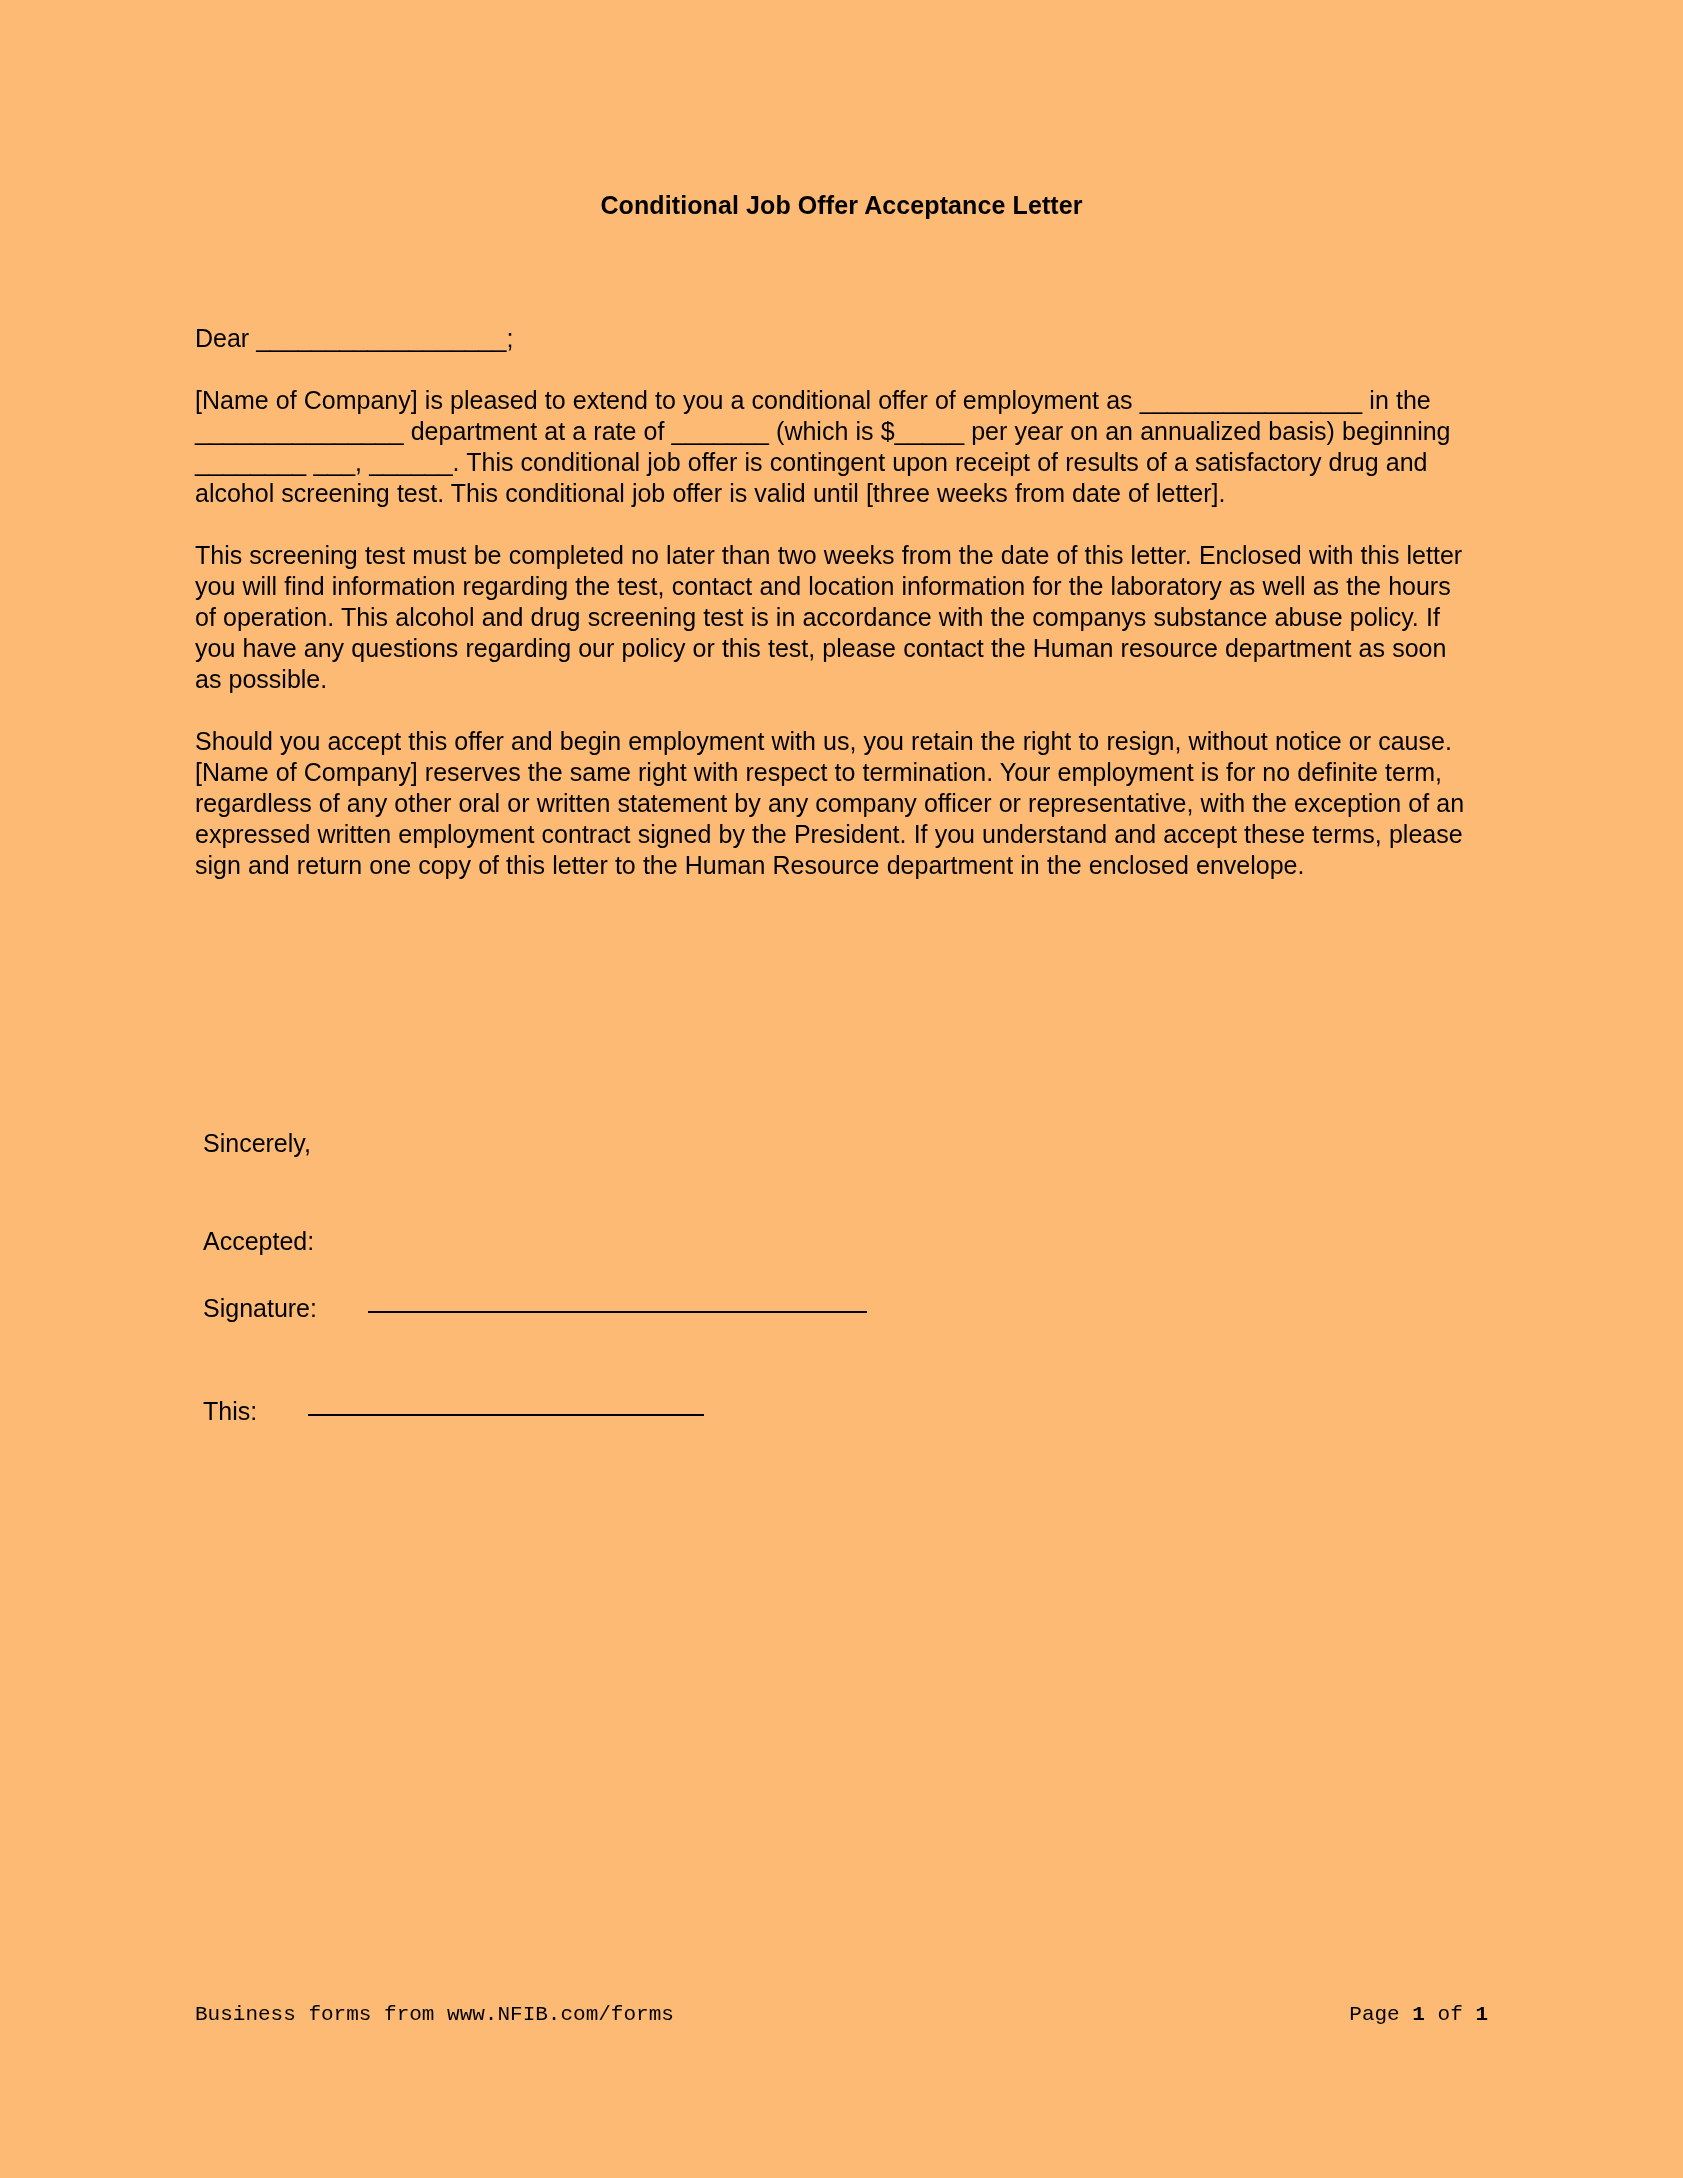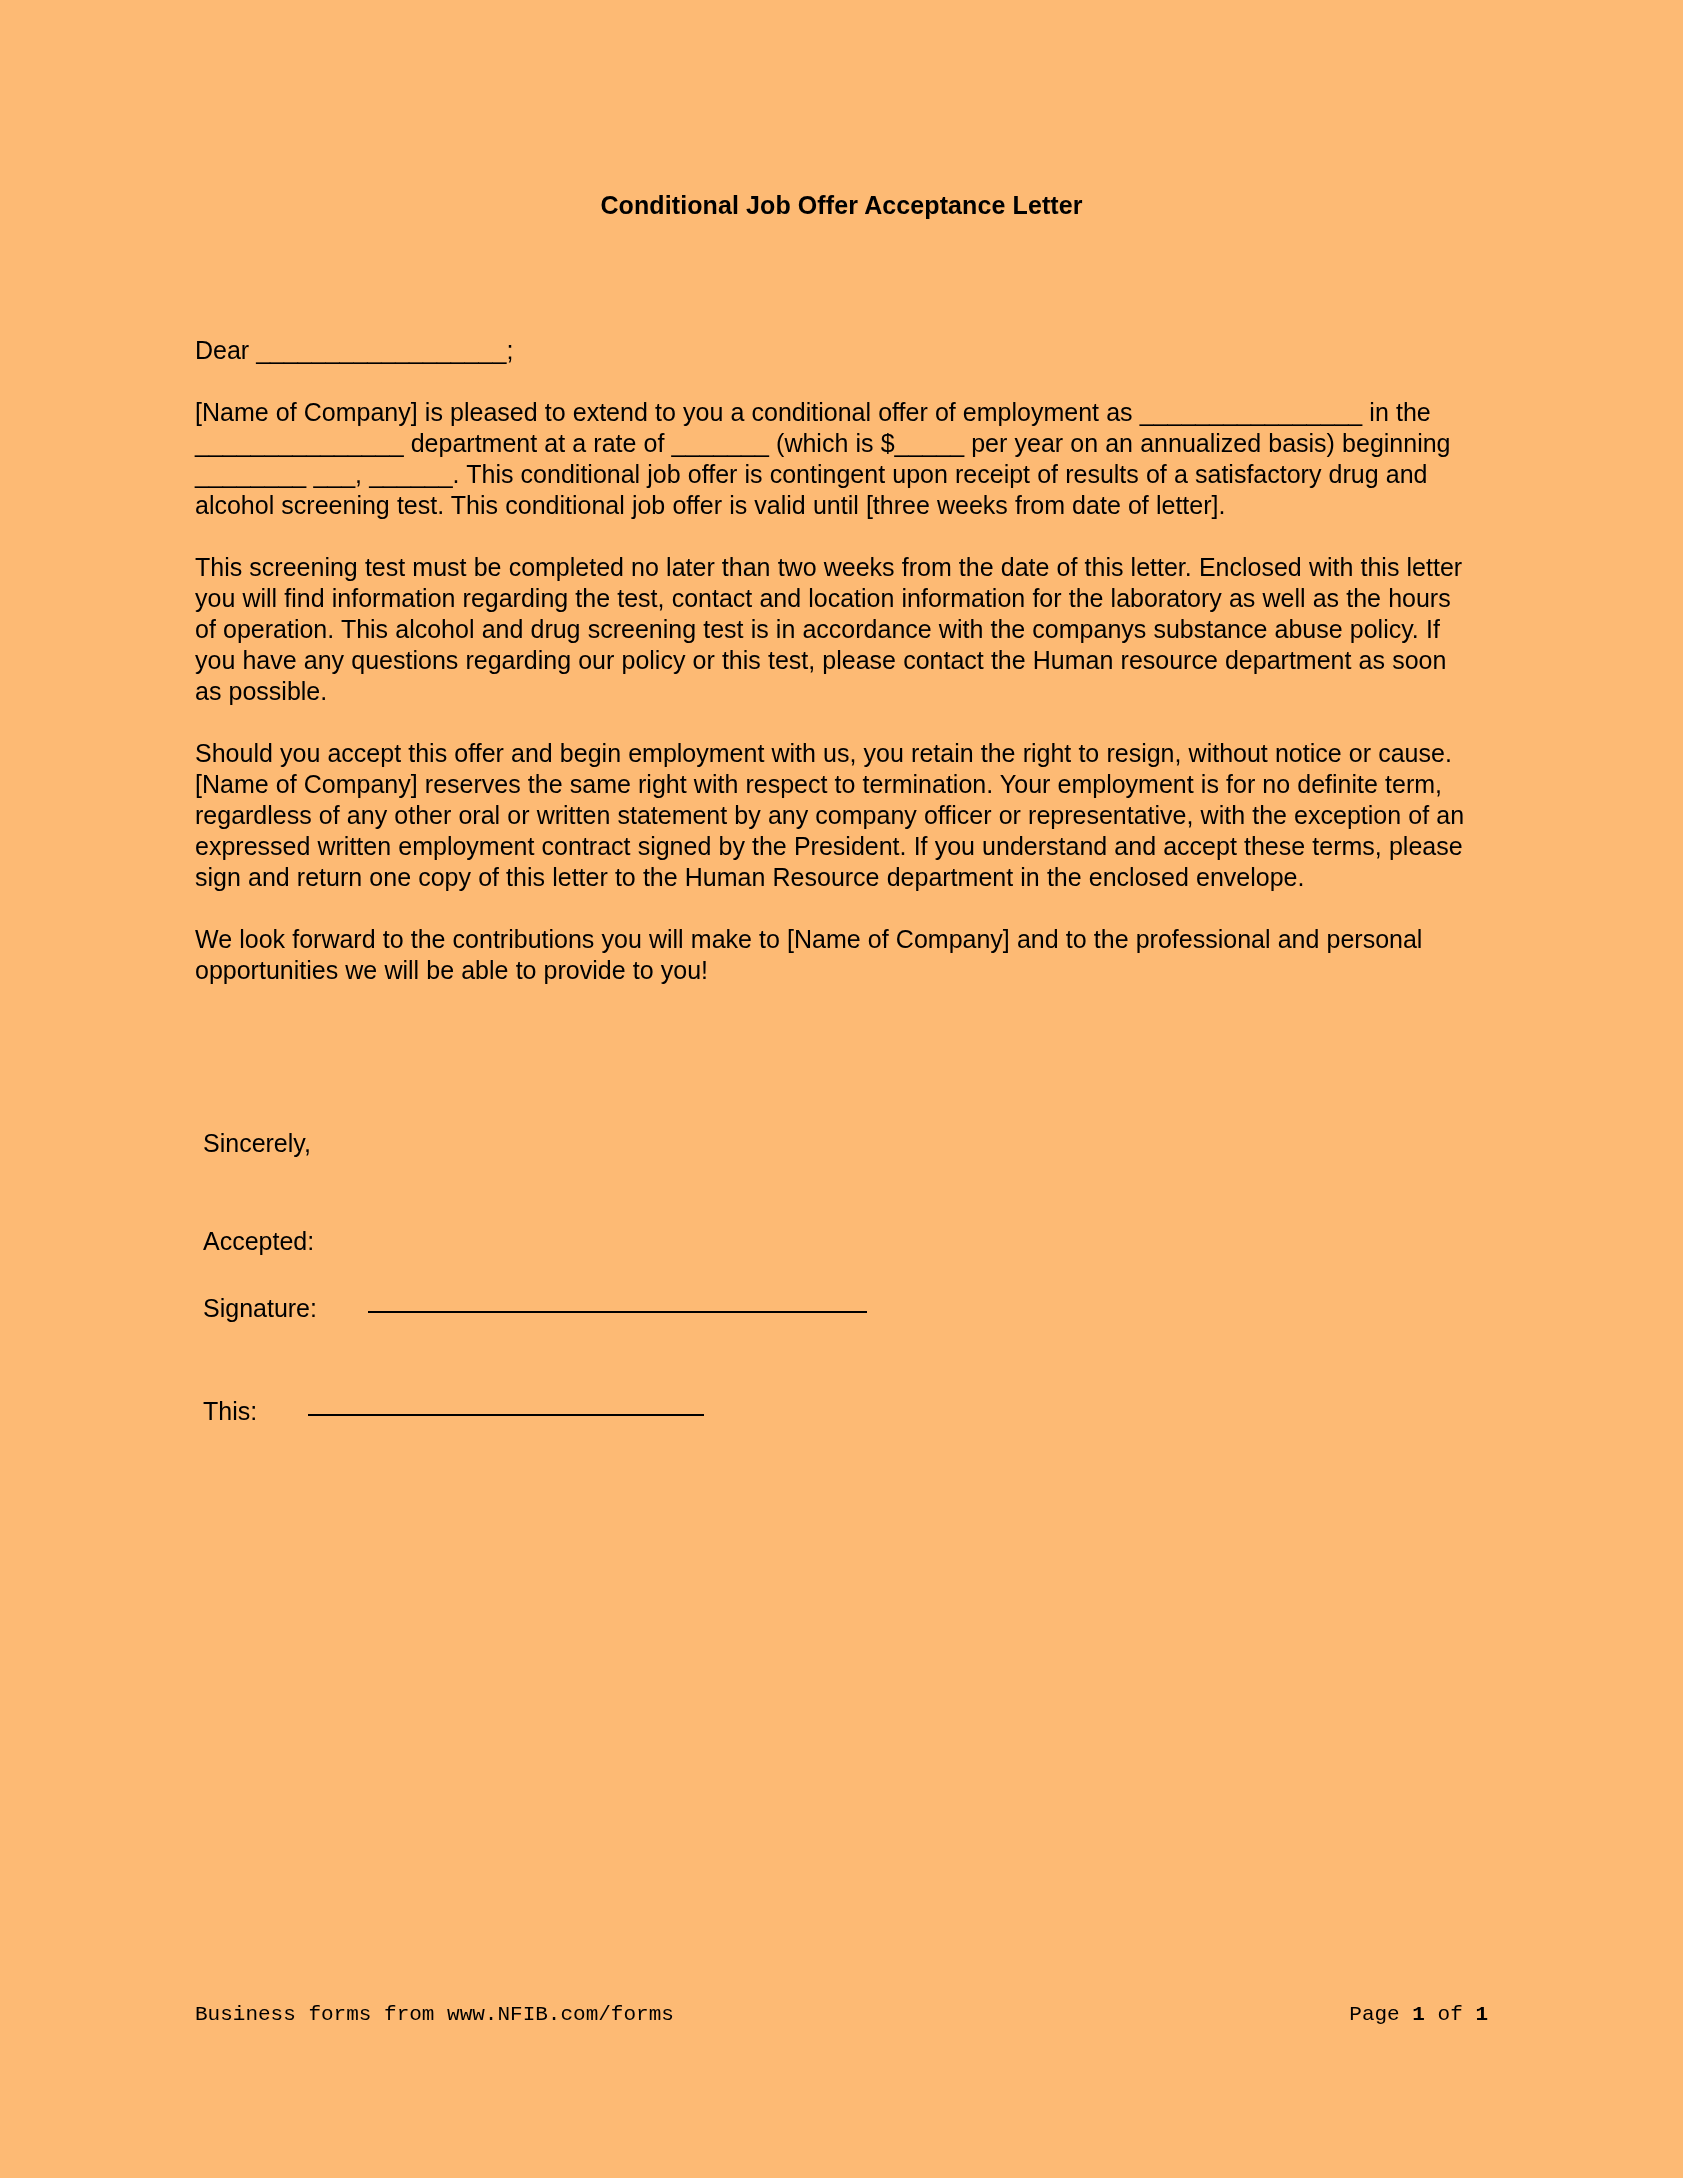--- a/index.html
+++ b/index.html
@@ -49,21 +49,21 @@
     margin: 15px 0 31px 0;
     text-align: left;
     word-spacing: 0.2px;
   }
 
   .para.tight { margin-bottom: 0; }
 
   .salutation {
     font-size: 25px;
     line-height: 31px;
-    margin: 12px 0 31px 0;
+    margin: 0 0 31px 0;
   }
 
   
   .closing {
     position: absolute;
     left: 203px;
     top: 1128px;
     width: 1277px;
   }
 
@@ -128,21 +128,20 @@
   <div class="body-col">
 
     <p class="salutation">Dear __________________;</p>
 
     <p class="para">[Name of Company] is pleased to extend to you a conditional offer of employment as ________________ in the _______________ department at a rate of _______ (which is $_____ per year on an annualized basis) beginning ________  ___, ______. This conditional job offer is contingent upon receipt of results of a satisfactory drug and alcohol screening test. This conditional job offer is valid until [three weeks from date of letter].</p>
 
     <p class="para">This screening test must be completed no later than two weeks from the date of this letter. Enclosed with this letter you will find information regarding the test, contact and location information for the laboratory as well as the hours of operation. This alcohol and drug screening test is in accordance with the companys substance abuse policy. If you have any questions regarding our policy or this test, please contact the Human resource department as soon as possible.</p>
 
     <p class="para">Should you accept this offer and begin employment with us, you retain the right to resign, without notice or cause. [Name of Company] reserves the same right with respect to termination. Your employment is for no definite term, regardless of any other oral or written statement by any company officer or representative, with the exception of an expressed written employment contract signed by the President. If you understand and accept these terms, please sign and return one copy of this letter to the Human Resource department in the enclosed envelope.</p>
 
-    <p class="para tight">We look forward to the contributions you will make to [Name of Company] and to the professional and personal opportunities we will be able to provide to you!</p>
 
   </div>
 
   <div class="closing">
 
     <p class="closing-line">Sincerely,</p>
 
     <div class="gap-lg"></div>
 
     <p class="closing-line">Accepted:</p>

